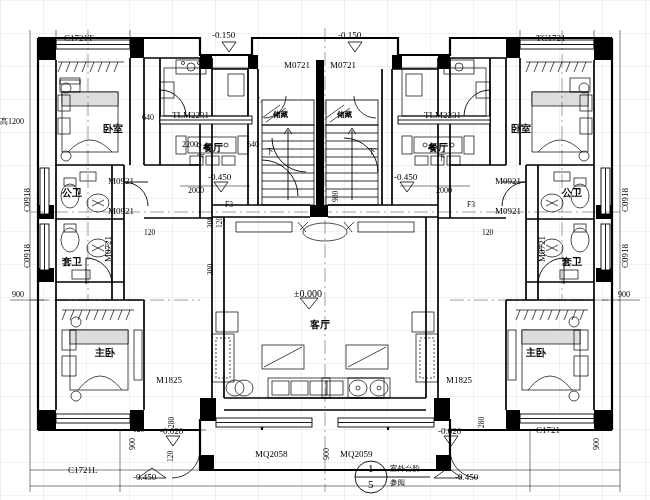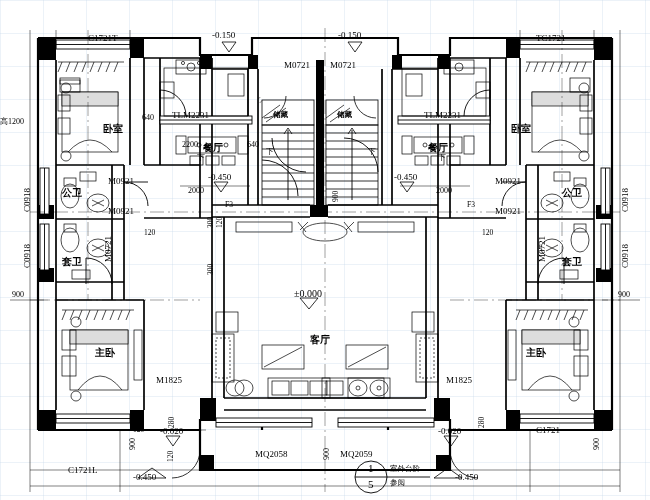--- a/index.html
+++ b/index.html
@@ -423,25 +423,25 @@
 <div class="rm" style="left:103px;top:122px;">卧室</div>
 <div class="rm" style="left:511px;top:122px;">卧室</div>
 <div class="rm" style="left:203px;top:141px;">餐厅</div>
 <div class="rm" style="left:428px;top:141px;">餐厅</div>
 <div class="rm tiny" style="left:273px;top:110px;">储藏</div>
 <div class="rm tiny" style="left:337px;top:110px;">储藏</div>
 <div class="rm" style="left:62px;top:186px;">公卫</div>
 <div class="rm" style="left:562px;top:186px;">公卫</div>
 <div class="rm" style="left:62px;top:255px;">套卫</div>
 <div class="rm" style="left:562px;top:255px;">套卫</div>
-<div class="rm" style="left:310px;top:333px;">客厅</div>
+<div class="rm" style="left:310px;top:318px;">客厅</div>
 <div class="rm" style="left:95px;top:346px;">主卧</div>
 <div class="rm" style="left:526px;top:346px;">主卧</div>
 
-<div class="lbl" style="left:88px;top:33px;">C1721T</div>
+<div class="lbl" style="left:64px;top:33px;">C1721T</div>
 <div class="lbl" style="left:536px;top:33px;text-align:right;">TC1721</div>
 <div class="lbl" style="left:172px;top:110px;">TLM2231</div>
 <div class="lbl" style="left:424px;top:110px;">TLM2231</div>
 <div class="lbl" style="left:284px;top:60px;">M0721</div>
 <div class="lbl" style="left:330px;top:60px;">M0721</div>
 <div class="lbl" style="left:108px;top:176px;">M0921</div>
 <div class="lbl" style="left:108px;top:206px;">M0921</div>
 <div class="lbl" style="left:495px;top:176px;">M0921</div>
 <div class="lbl" style="left:495px;top:206px;">M0921</div>
 <div class="lbl vtl" style="left:103px;top:262px;">M0721</div>

